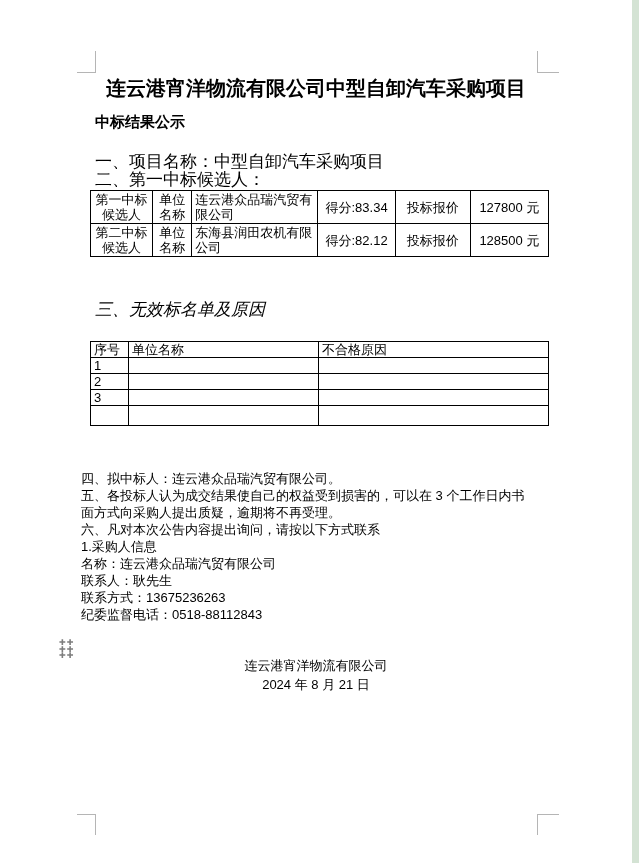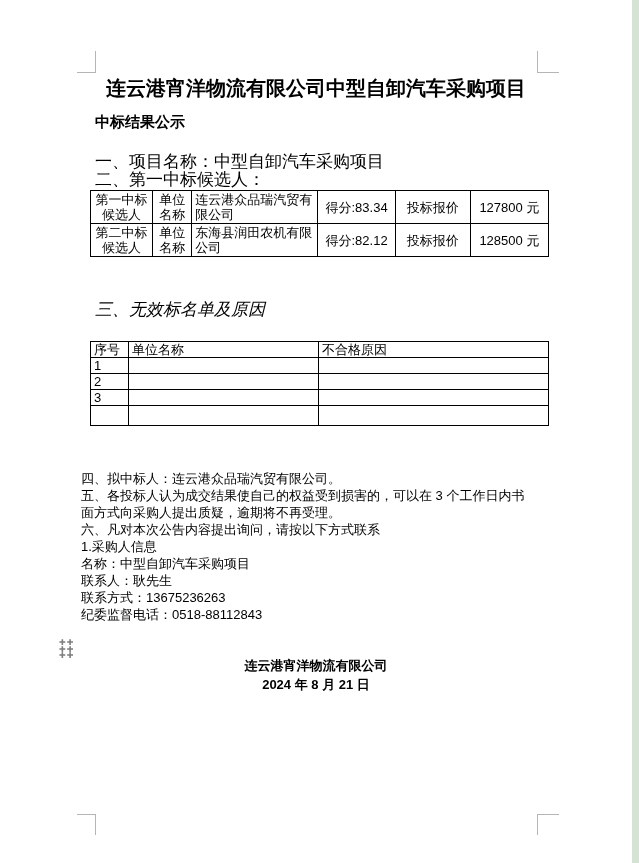--- a/index.html
+++ b/index.html
@@ -58,21 +58,21 @@
   .body-block p{margin:0;padding:0;}
 
   .handle-icon{
     position:absolute;left:59px;top:640px;
     color:#7d7d7d;font-size:8px;line-height:6.5px;letter-spacing:1px;
     white-space:pre-line;
   }
 
   .footer-block{
     position:absolute;left:95px;top:656px;width:442px;
-    text-align:center;font-size:13px;line-height:19px;font-weight:bold;
+    text-align:center;font-size:13px;line-height:19px;
   }
   .footer-block p{margin:0;padding:0;}
 </style>
 </head>
 <body>
 
 <div class="page">
 
   <div class="right-strip"></div>
 
@@ -151,21 +151,21 @@
         <td></td>
       </tr>
     </tbody>
   </table>
 
   <div class="body-block">
     <p>四、拟中标人：连云港众品瑞汽贸有限公司。</p>
     <p>五、各投标人认为成交结果使自己的权益受到损害的，可以在 3 个工作日内书面方式向采购人提出质疑，逾期将不再受理。</p>
     <p>六、凡对本次公告内容提出询问，请按以下方式联系</p>
     <p>1.采购人信息</p>
-    <p>名称：中型自卸汽车采购项目</p>
+    <p>名称：连云港众品瑞汽贸有限公司</p>
     <p>联系人：耿先生</p>
     <p>联系方式：13675236263</p>
     <p>纪委监督电话：0518-88112843</p>
   </div>
 
   <div class="handle-icon">✚✚
 ✚✚
 ✚✚</div>
 
   <div class="footer-block">

